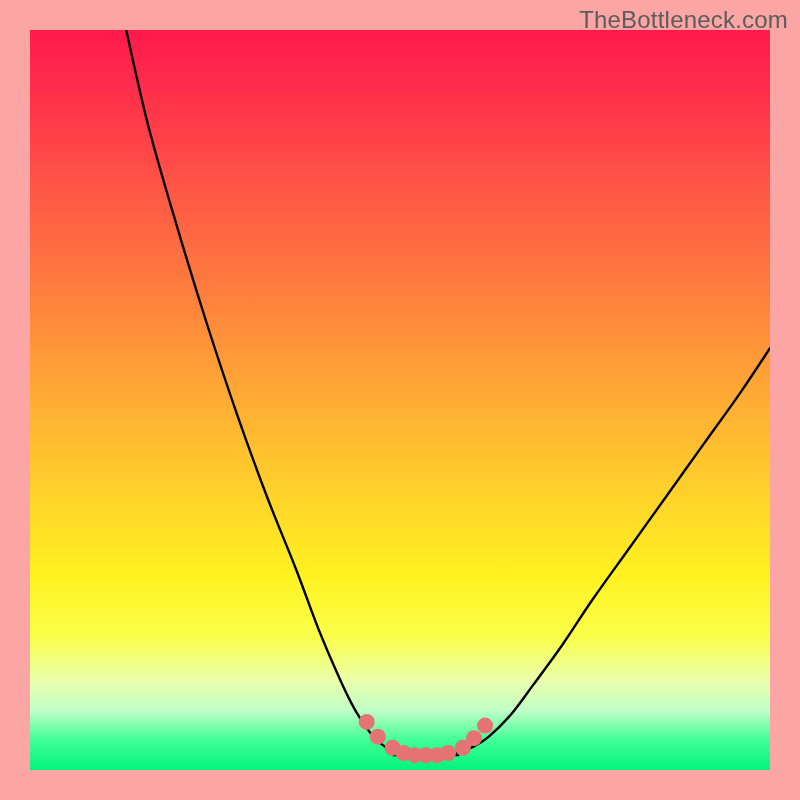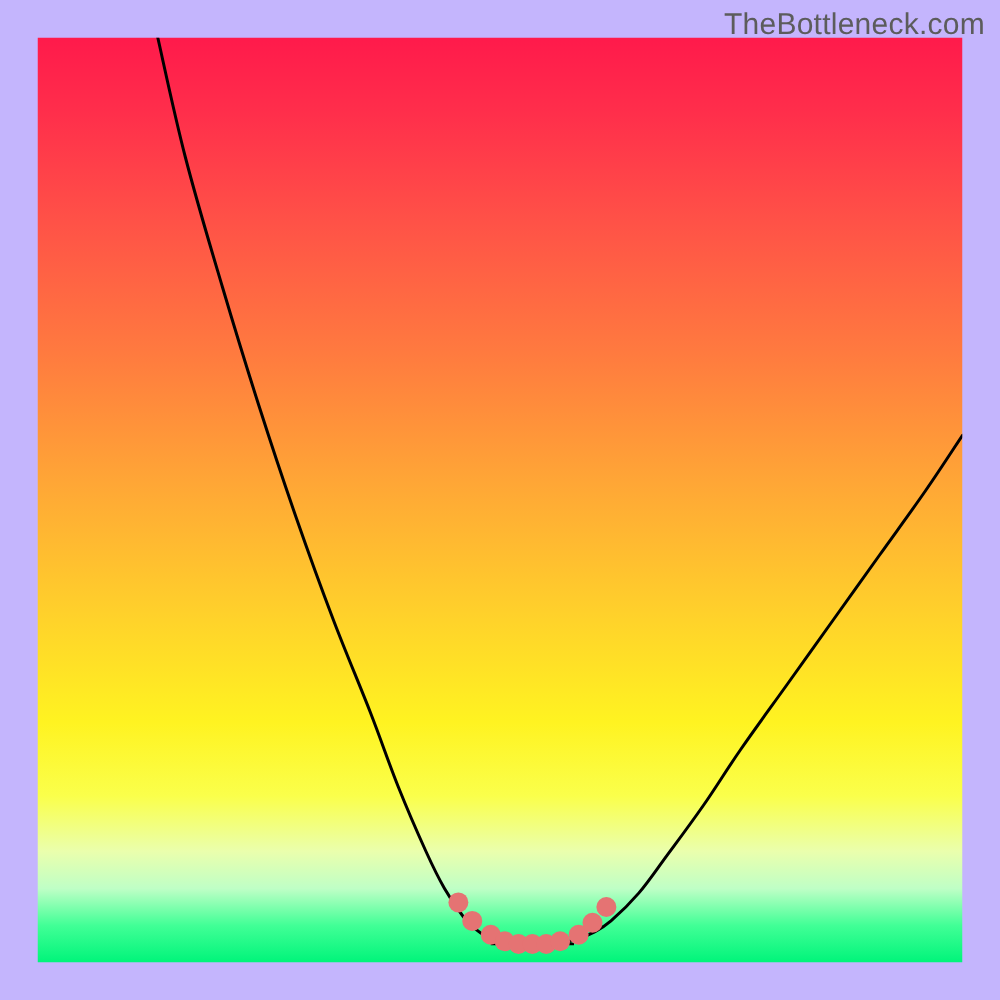--- a/index.html
+++ b/index.html
@@ -8,21 +8,21 @@
     width: 800px;
     height: 800px;
     overflow: hidden;
     background: #000;
     font-family: Arial, Helvetica, sans-serif;
   }
   .frame {
     position: relative;
     width: 800px;
     height: 800px;
-    background: #c4b5fd;
+    background: #fca5a5;
   }
   .plot-area {
     position: absolute;
     left: 30px;
     top: 30px;
     width: 740px;
     height: 740px;
     overflow: hidden;
   }
   .gradient-bg {

